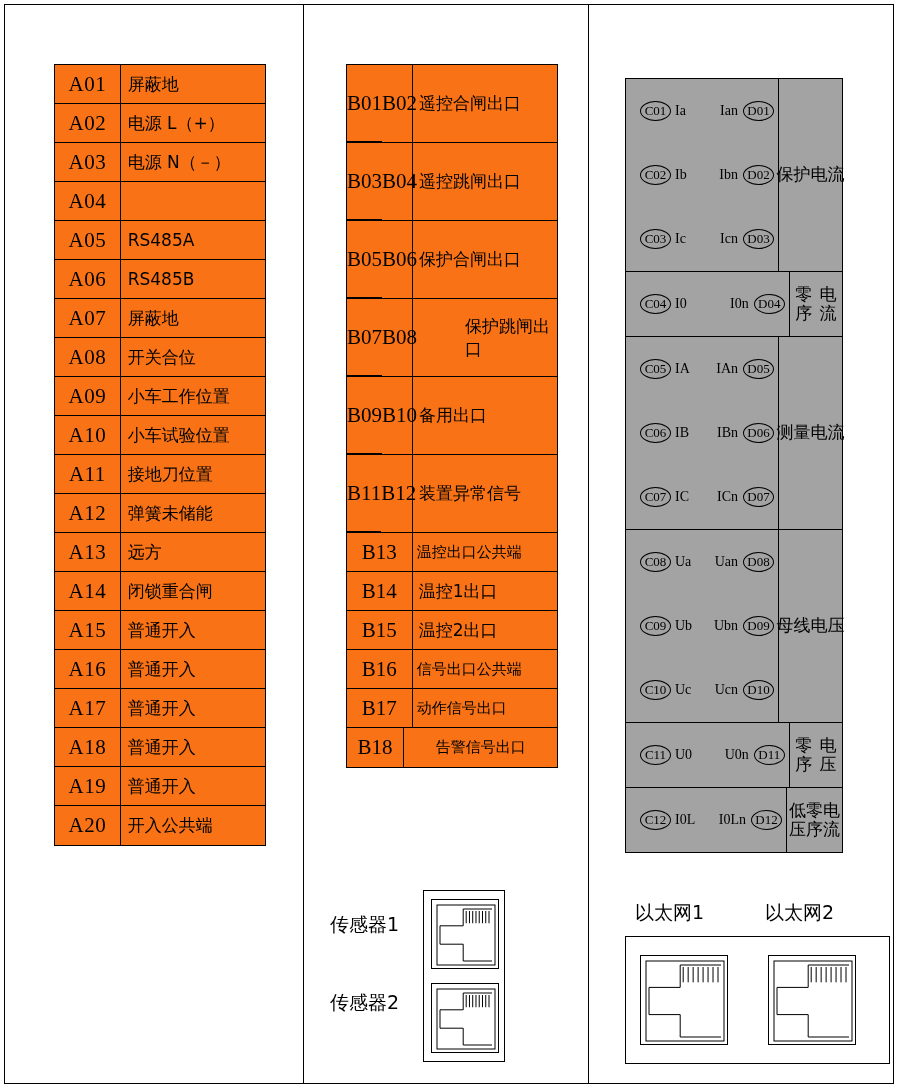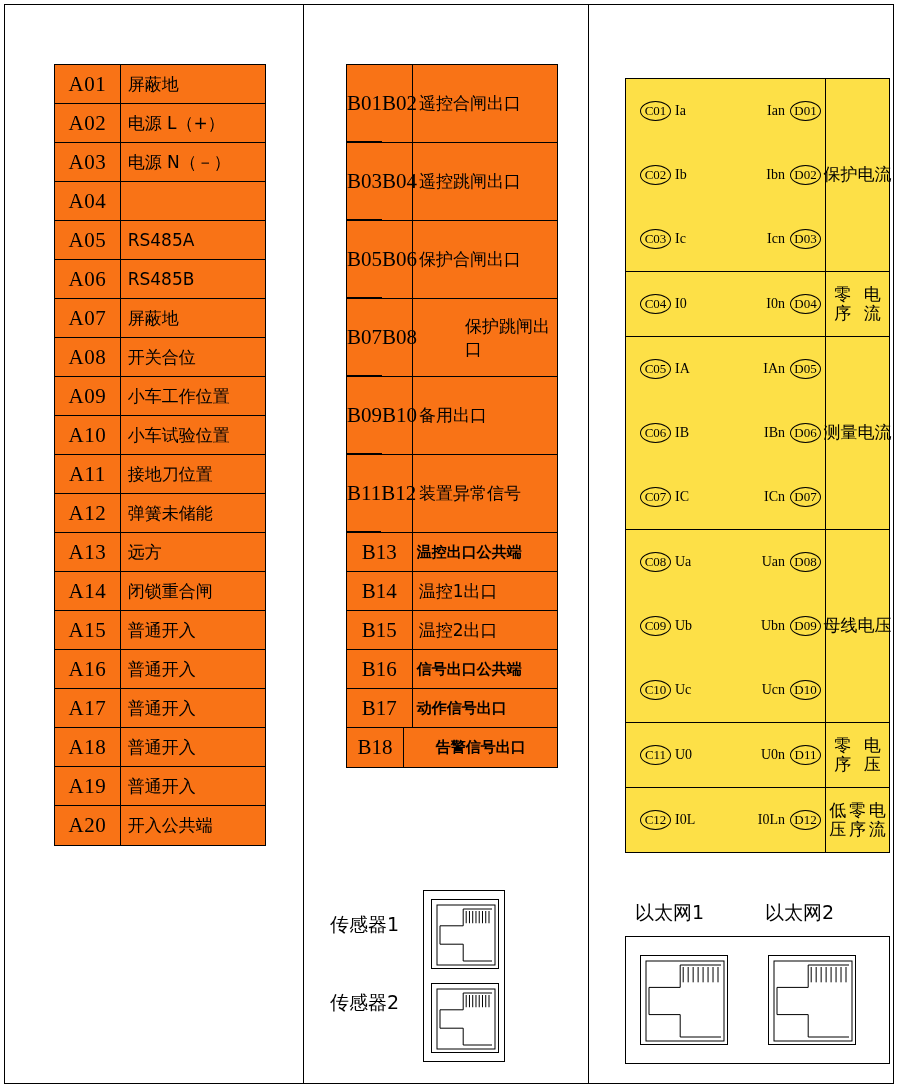--- a/index.html
+++ b/index.html
@@ -107,30 +107,30 @@
   .b-code.sep { border-bottom: 1px solid #000; }
   .b-desc {
     box-sizing: border-box;
     width: 145px;
     display: flex;
     align-items: center;
     padding-left: 6px;
     font-size: 17px;
     font-family: "DejaVu Sans", "Liberation Sans", sans-serif;
   }
-  .b-desc.small { font-size: 15px; padding-left: 4px; font-weight: bold; }
+  .b-desc.small { font-size: 15px; padding-left: 4px; }
 
   
   #colCD {
     position: absolute;
     left: 625px; top: 78px;
-    width: 265px;
+    width: 218px;
     border: 1px solid #000;
     box-sizing: border-box;
-    background: #fde047;
+    background: #a3a3a3;
   }
   .cd-group {
     display: flex;
     box-sizing: border-box;
     border-bottom: 1px solid #000;
   }
   .cd-group:last-child { border-bottom: none; }
   .cd-rows {
     box-sizing: border-box;
     border-right: 1px solid #000;

